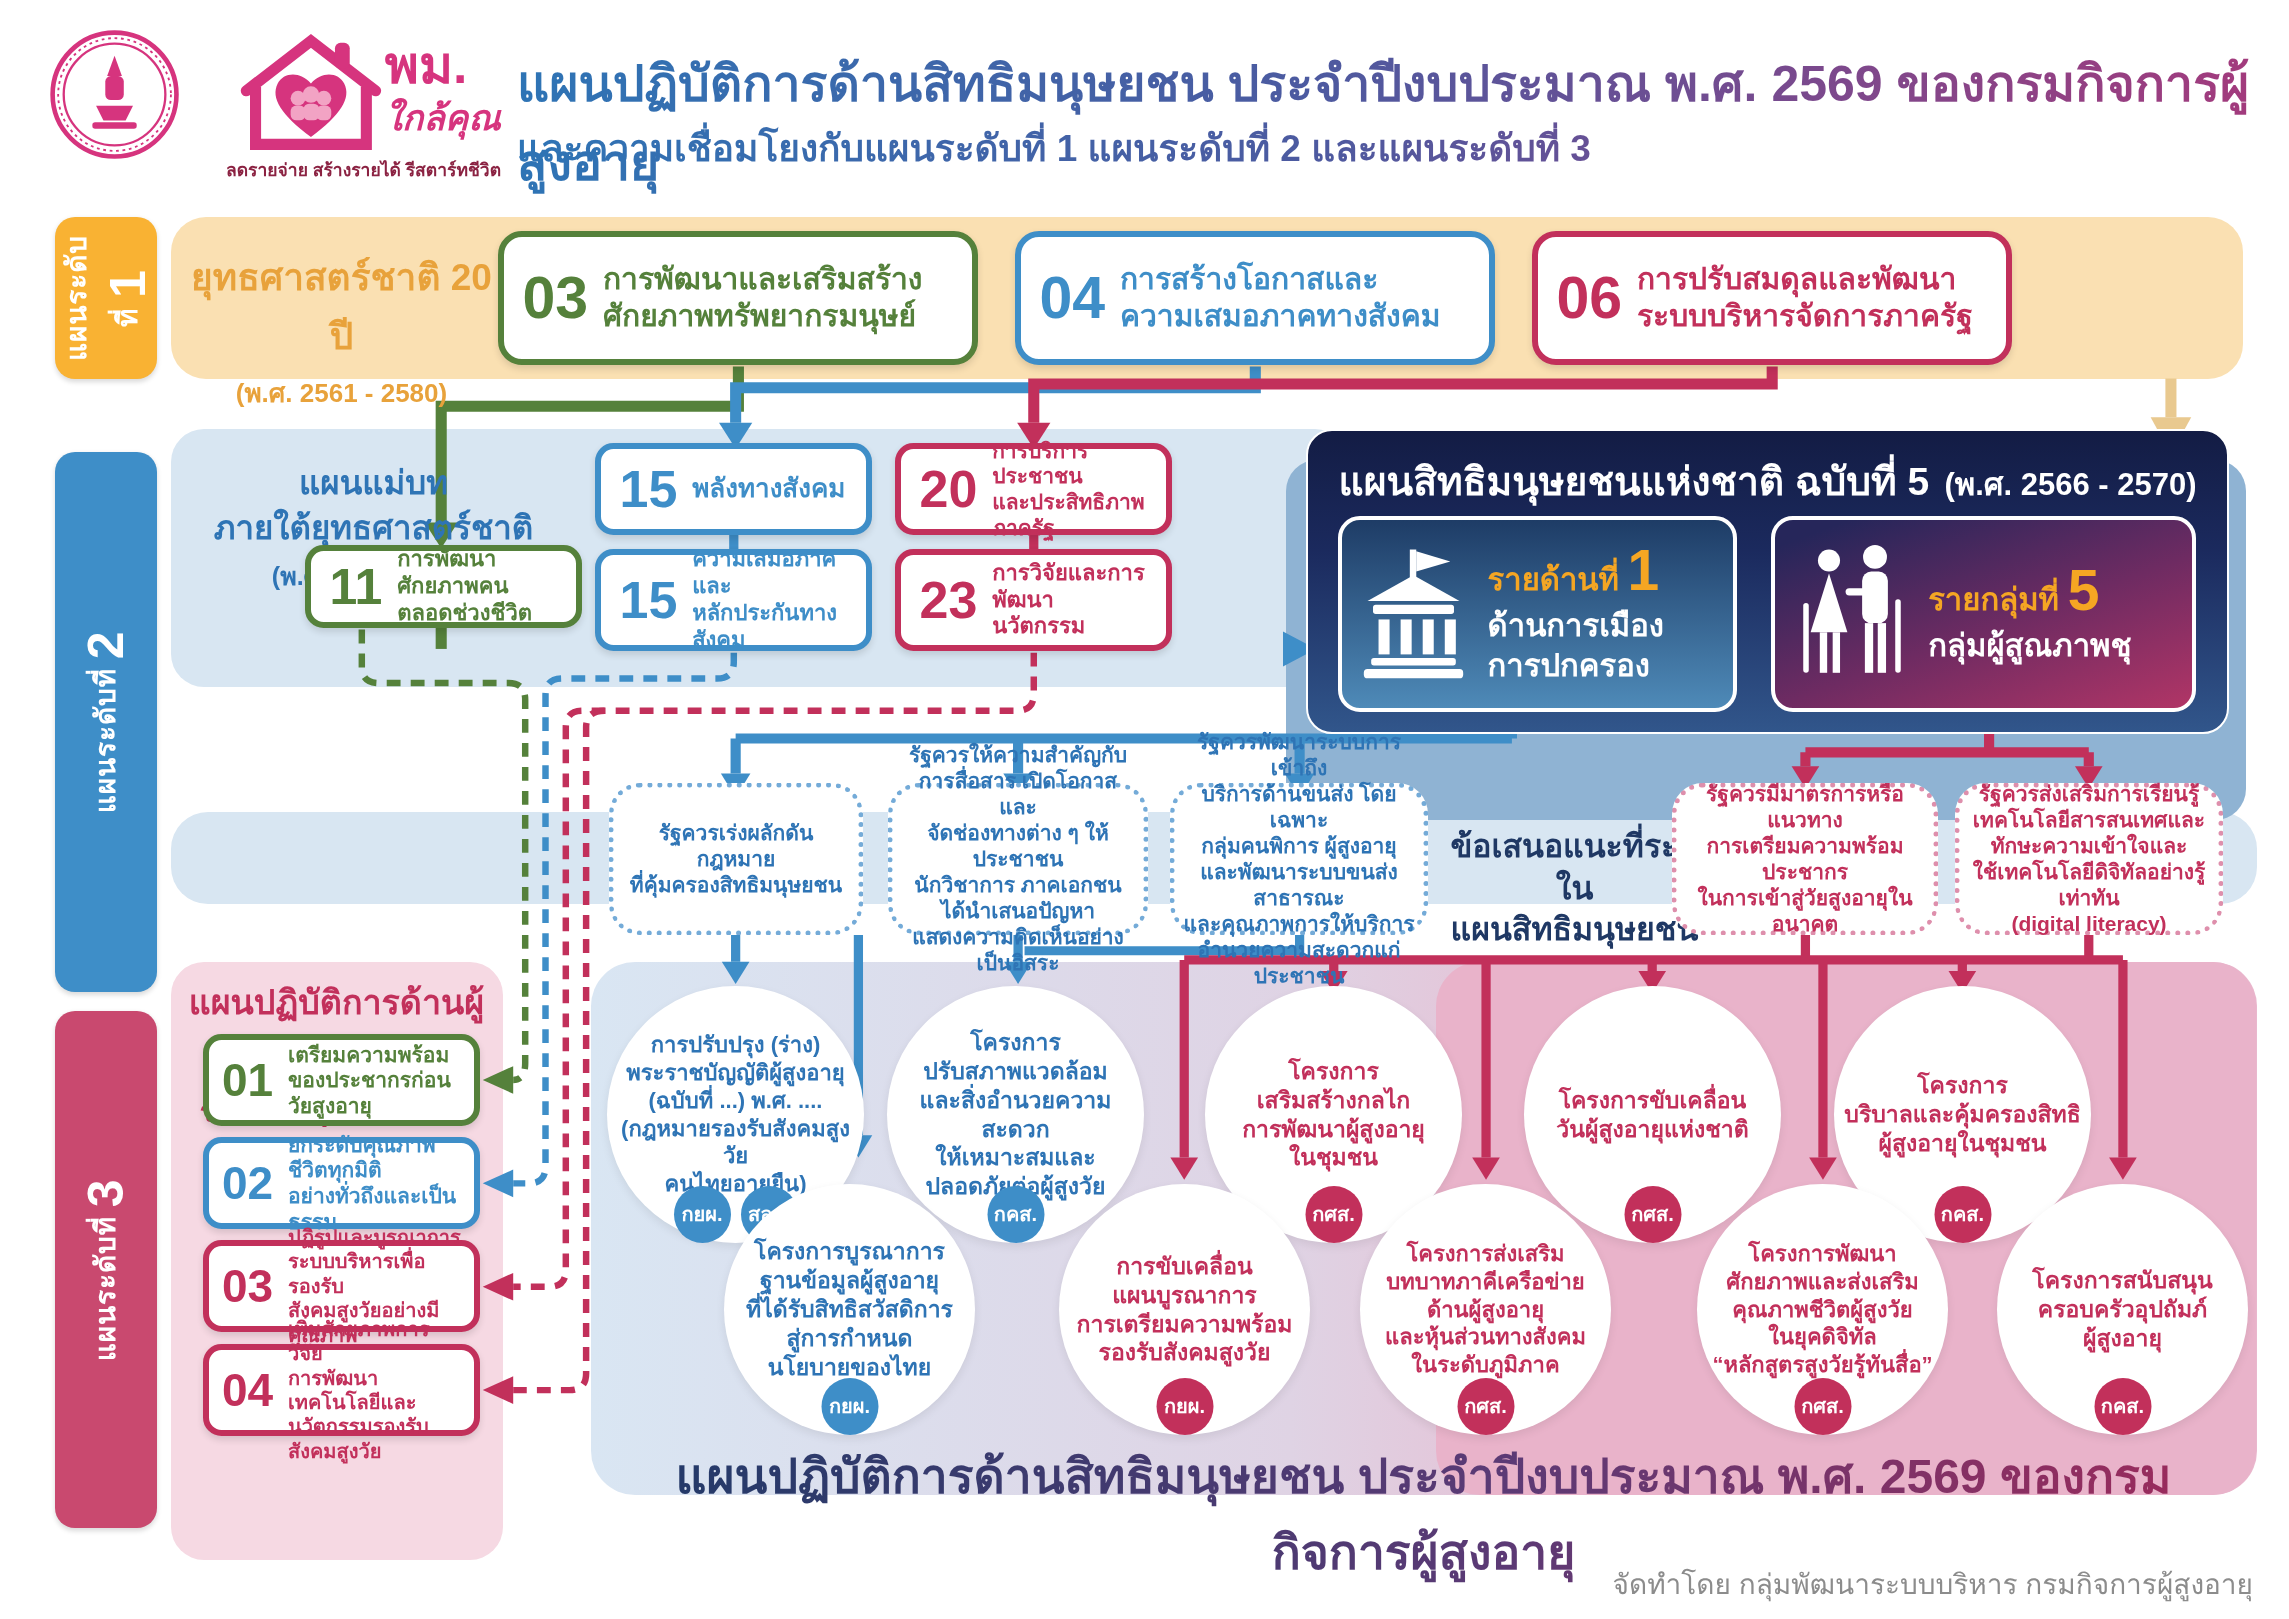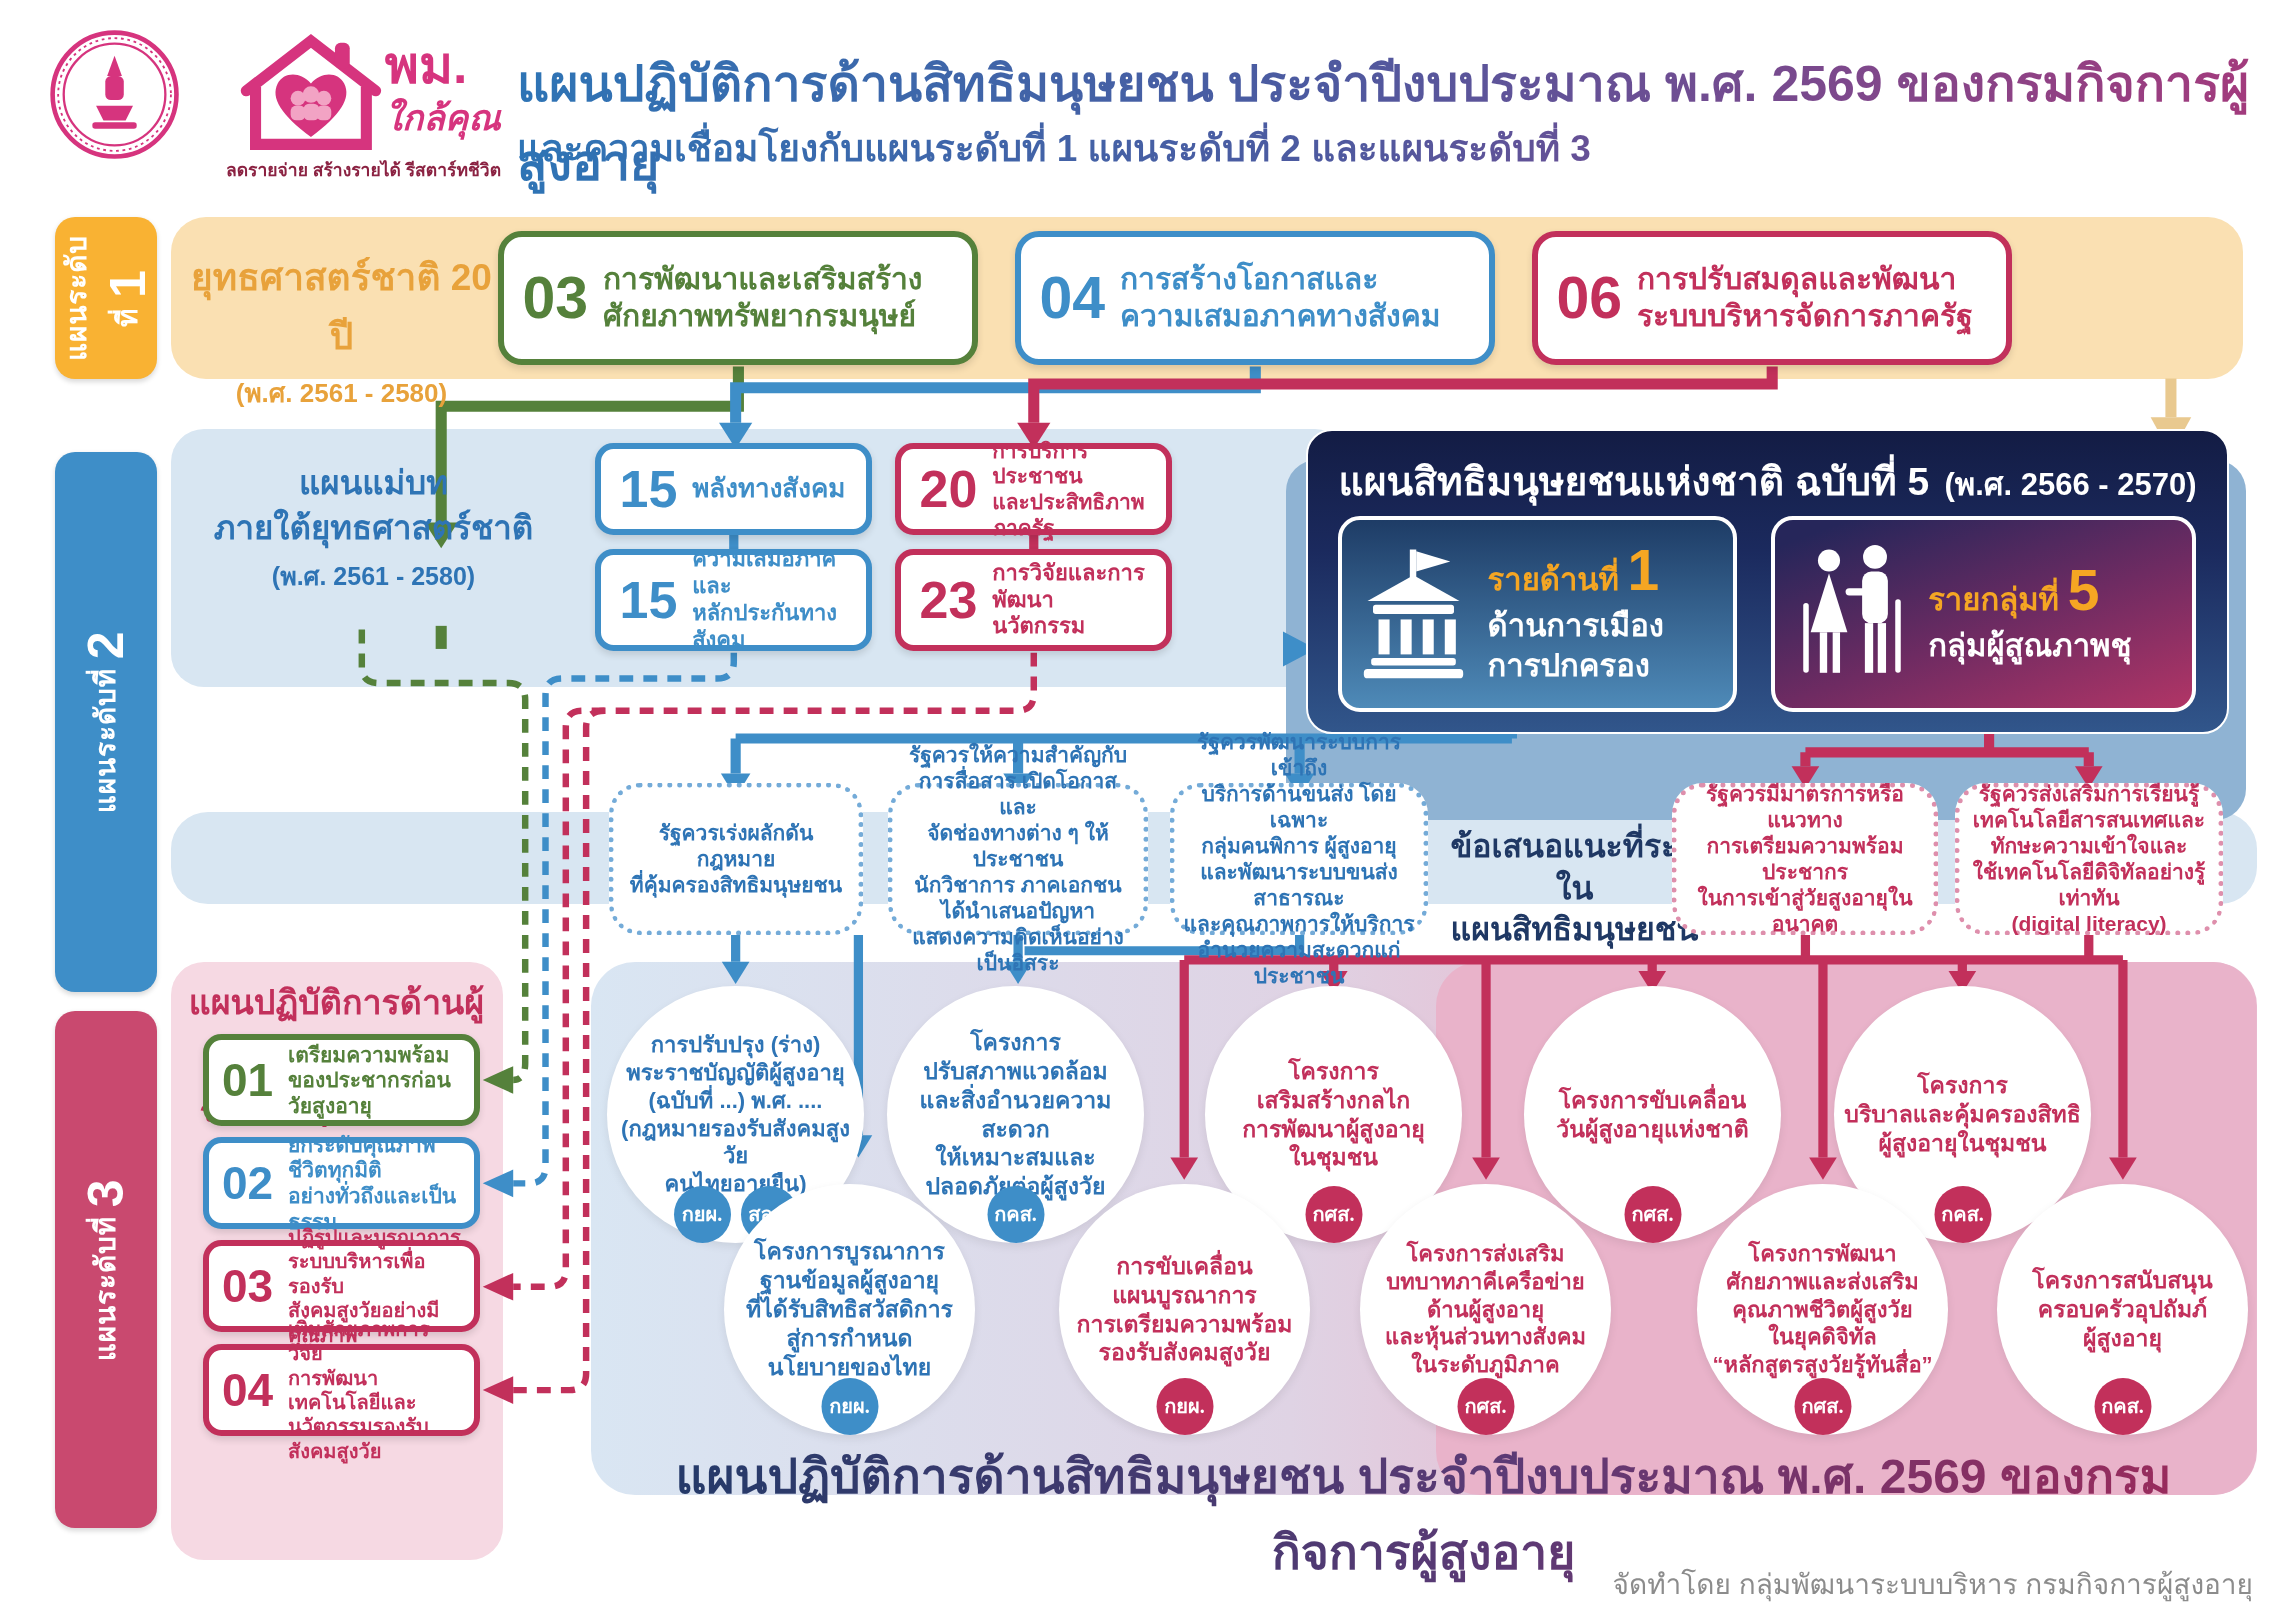--- a/index.html
+++ b/index.html
@@ -22,21 +22,21 @@
   
   .dotted{background:#fff;border-radius:31px;display:flex;align-items:center;justify-content:center;
           text-align:center;font-weight:600;font-size:21px;line-height:1.24;padding:5.5px 7.4px;box-sizing:border-box;}
   .dot-blue{border:5.5px dotted #74ABD8;color:#2E74B5;}
   .dot-pink{border:5.5px dotted #DE8FAC;color:#C2305B;}
   
   .circle{background:#fff;border-radius:50%;display:flex;align-items:center;justify-content:center;
           text-align:center;font-weight:600;font-size:23px;line-height:1.26;box-shadow:0 3.7px 9.2px rgba(0,0,0,.08);}
   .badge{width:57px;height:57px;border-radius:50%;color:#fff;display:flex;align-items:center;justify-content:center;
          font-size:20px;font-weight:700;}
-  .badgewrap{position:absolute;bottom:0px;left:50%;transform:translateX(-50%);display:flex;gap:10px;font-family:Liberation Serif, serif;}
+  .badgewrap{position:absolute;bottom:0px;left:50%;transform:translateX(-50%);display:flex;gap:10px;}
   .bg-blue{background:#3E8EC8;} .bg-pink{background:#C2305B;}
   .gradtext{background:linear-gradient(90deg,#2E74B5 0%,#4C5AA0 45%,#A43A7C 100%);
             -webkit-background-clip:text;background-clip:text;color:transparent;-webkit-text-fill-color:transparent;}
   .gradtext2{background:linear-gradient(90deg,#203A68 0%,#5C3A75 55%,#9E2A5A 100%);
             -webkit-background-clip:text;background-clip:text;color:transparent;-webkit-text-fill-color:transparent;}
   .cardlabel{color:#F5A623;font-weight:800;font-size:31px;line-height:1;}
   .cardnum{font-size:57px;font-weight:800;}
   .cardtext{color:#fff;font-weight:700;font-size:31px;line-height:1.3;}
 </style>
 </head>
@@ -194,20 +194,25 @@
   <div class="abs numbox bd-pink" style="left:1532px;top:231px;width:480px;height:134px;z-index:6;">
     <span class="num tx-pink" style="font-size:59px;">06</span>
     <span class="txt tx-pink pre" style="font-size:30px;">การปรับสมดุลและพัฒนา
 ระบบบริหารจัดการภาครัฐ</span>
   </div>
 
   <div class="abs" style="left:189px;top:461px;width:369px;text-align:center;z-index:6;">
     <div class="pre" style="color:#2E74B5;font-size:33px;font-weight:800;line-height:1.35;">แผนแม่บท
 ภายใต้ยุทธศาสตร์ชาติ</div>
     <div style="color:#2E74B5;font-size:25px;font-weight:700;margin-top:5.5px;">(พ.ศ. 2561 - 2580)</div>
+  </div>
+  <div class="abs numbox bd-green" style="left:305px;top:545px;width:277px;height:83px;border-radius:18.5px;z-index:6;">
+    <span class="num tx-green" style="font-size:50px;">11</span>
+    <span class="txt tx-green pre" style="font-size:22px;">การพัฒนาศักยภาพคน
+ตลอดช่วงชีวิต</span>
   </div>
   <div class="abs numbox bd-blue" style="left:595px;top:443px;width:277px;height:92px;border-radius:18.5px;z-index:6;">
     <span class="num tx-blue" style="font-size:52px;">15</span>
     <span class="txt tx-blue pre" style="font-size:26px;">พลังทางสังคม</span>
   </div>
   <div class="abs numbox bd-blue" style="left:595px;top:549px;width:277px;height:102px;border-radius:18.5px;z-index:6;">
     <span class="num tx-blue" style="font-size:52px;">15</span>
     <span class="txt tx-blue pre" style="font-size:22px;font-family:Liberation Serif, serif;">ความเสมอภาคและ
 หลักประกันทางสังคม</span>
   </div>

